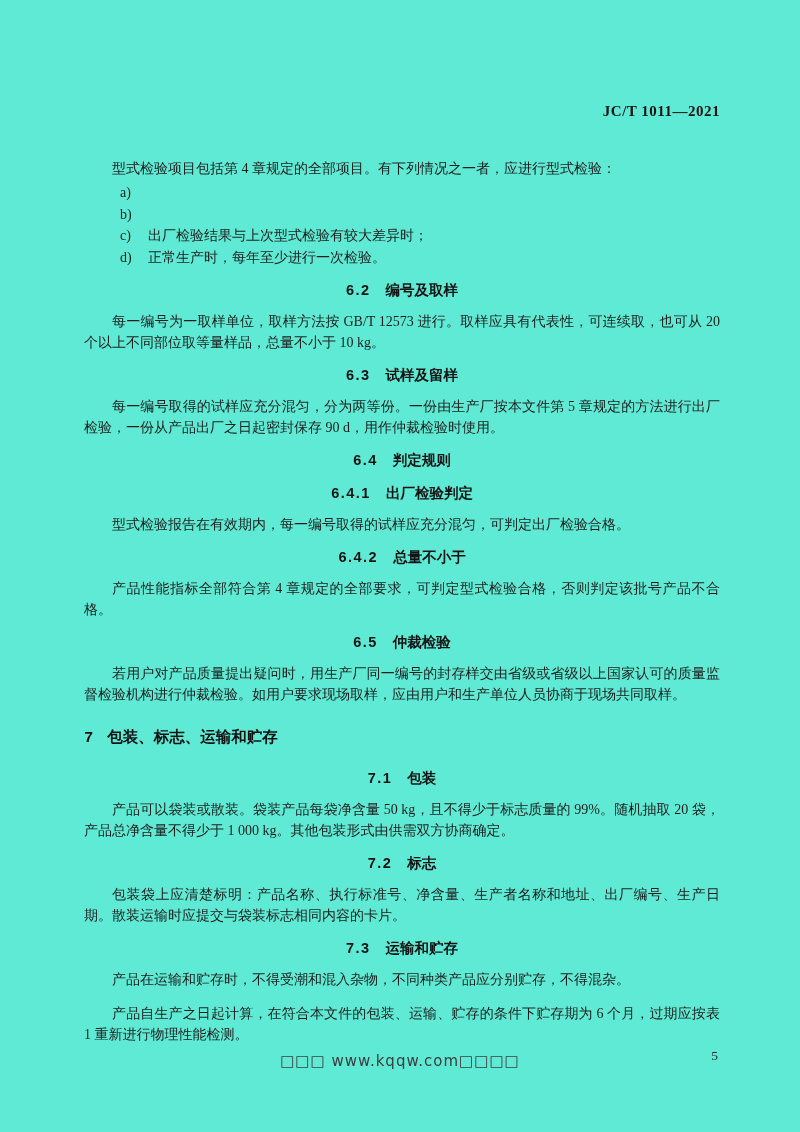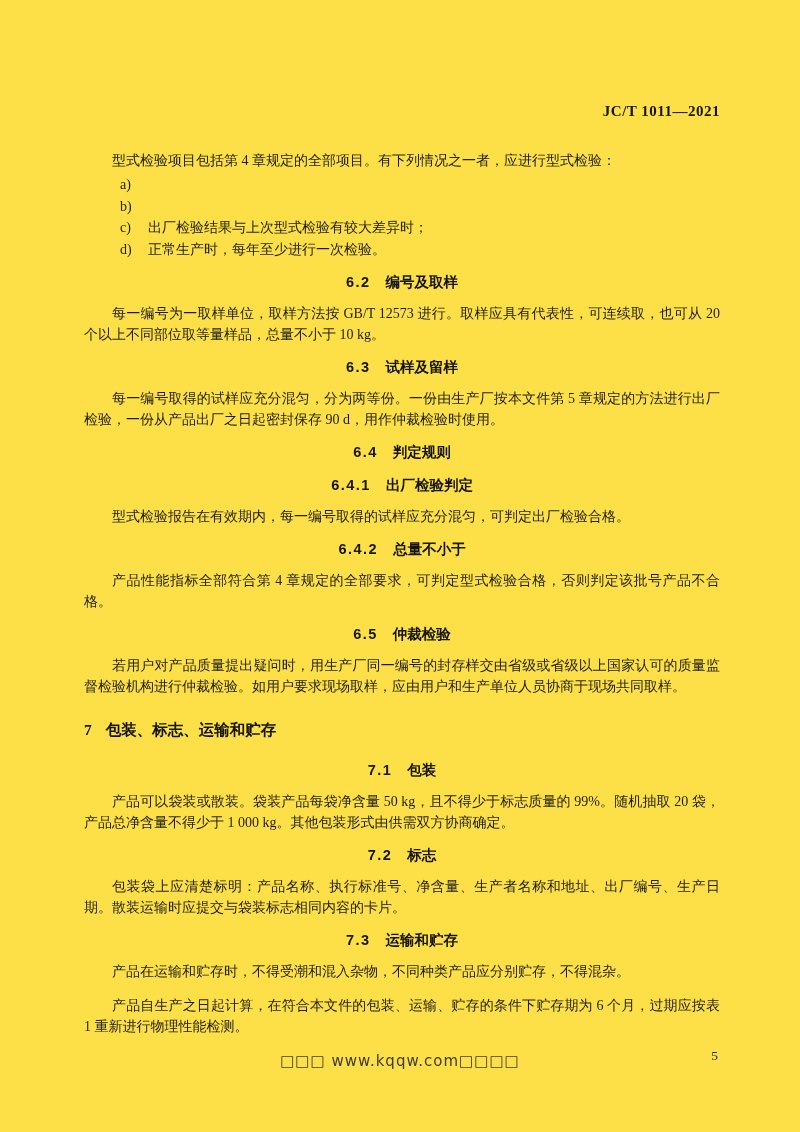--- a/index.html
+++ b/index.html
@@ -1,21 +1,21 @@
 <!DOCTYPE html>
 <html lang="zh"><head>
 <meta charset="utf-8">
 <style>
   html, body { margin: 0; padding: 0; background: #ffffff; }
   .page {
     position: relative;
     width: 800px;
     height: 1132px;
     margin: 0 auto;
-    background: #fde047;
+    background: #5eead4;
     color: #1d1d1d;
     font-family: "Liberation Serif", "DejaVu Serif", serif;
     overflow: hidden;
   }
   .header {
     position: absolute;
     top: 103px;
     right: 80px;
     font-family: "Liberation Serif", "DejaVu Serif", serif;
     font-weight: bold;
@@ -30,21 +30,21 @@
     right: 80px;
     font-size: 14px;
     line-height: 21px;
     text-align: justify;
   }
   .para {
     margin: 0;
     text-indent: 2em;
   }
   .para + .para { margin-top: 13px; }
-  .intro-para { margin-top: 16px; }
+  .intro-para { margin-top: 24px; }
   .list { margin-top: 3px; }
   .list-item {
     display: flex;
     padding-left: 36px;
     line-height: 21.5px;
   }
   .list-label {
     flex: none;
     width: 28px;
   }
@@ -56,21 +56,21 @@
     line-height: 21px;
     margin: 12px 0 10px 0;
     color: #141414;
     text-align: center;
   }
   .sec-h .sec-num {
     letter-spacing: 1.5px;
     margin-right: 15px;
   }
   .chap-h {
-    font-family: Liberation Serif, serif;
+    font-family: Liberation Mono, monospace;
     font-weight: bold;
     font-size: 15.5px;
     line-height: 22px;
     margin: 22px 0 19px 0;
     color: #121212;
     text-align: left;
   }
   .chap-h .sec-num { margin-right: 14px; }
   .page-number {
     position: absolute;

